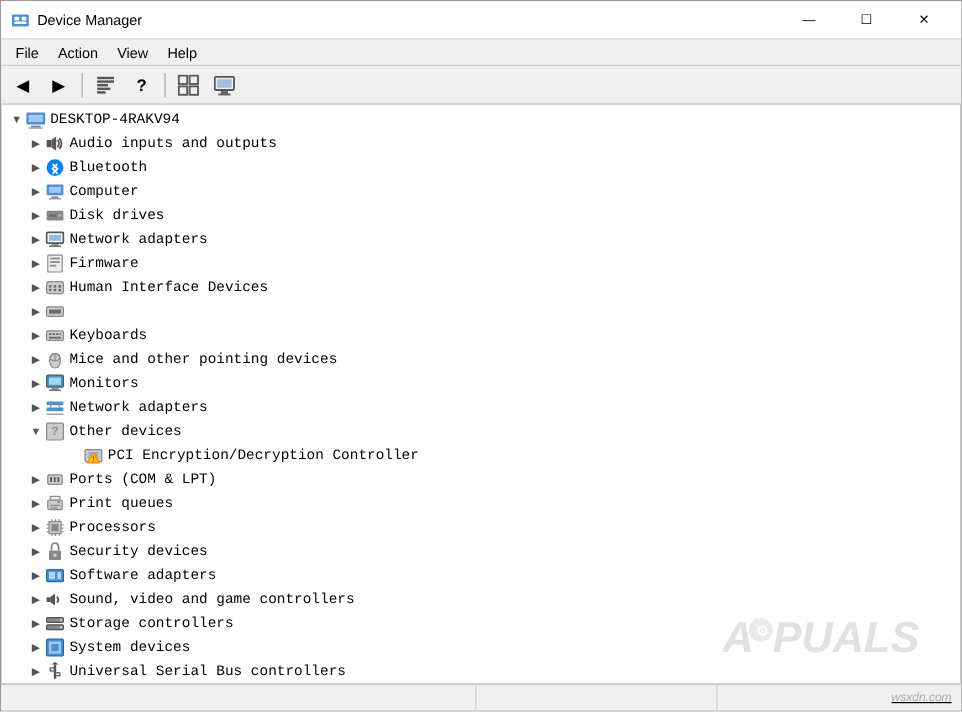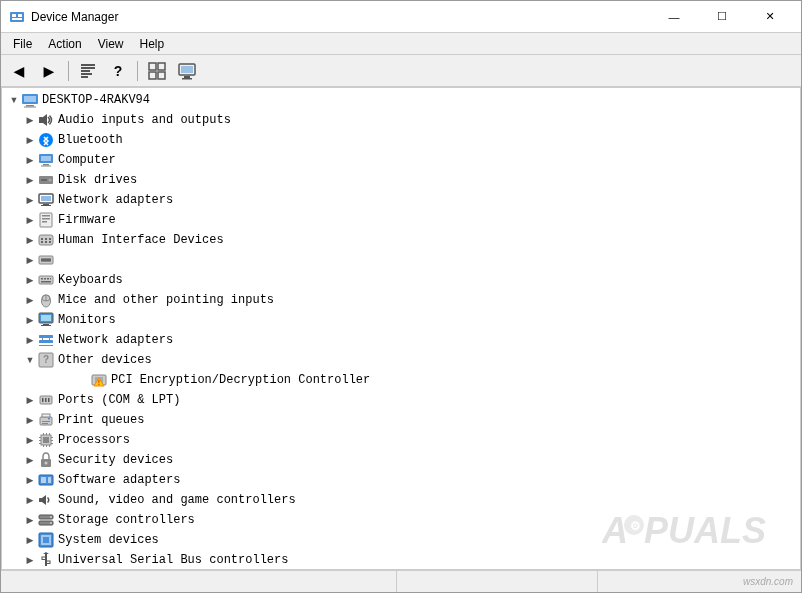--- a/index.html
+++ b/index.html
@@ -150,21 +150,21 @@
       color: #000;
     }
     .status-section {
       flex: 1;
       height: 100%;
       display: flex;
       align-items: center;
       padding: 0 4px;
       border-right: 1px solid #ccc;
     }
-    .status-section:last-child { border-right: none; }
+    .status-section:last-child { border-right: none; text-decoration: underline; }
     
     .content-area::-webkit-scrollbar { width: 17px; }
     .content-area::-webkit-scrollbar-track { background: #f0f0f0; }
     .content-area::-webkit-scrollbar-thumb { background: #c1c1c1; border: 3px solid #f0f0f0; }
   </style>
 </head>
 <body>
 
 <div class="window">
 
@@ -360,21 +360,21 @@
 
       <div class="tree-item" style="padding-left:20px;">
         <div class="expander">▶</div>
         <div class="item-icon">
           <svg width="16" height="16" viewBox="0 0 16 16">
             <ellipse cx="8" cy="9" rx="4.5" ry="6" fill="#ccc" stroke="#888" stroke-width="1"></ellipse>
             <line x1="8" y1="4" x2="8" y2="9" stroke="#888" stroke-width="1"></line>
             <ellipse cx="8" cy="6" rx="4" ry="3" fill="none" stroke="#888" stroke-width="1"></ellipse>
           </svg>
         </div>
-        <span class="item-label">Mice and other pointing inputs</span>
+        <span class="item-label">Mice and other pointing devices</span>
       </div>
 
       <div class="tree-item" style="padding-left:20px;">
         <div class="expander">▶</div>
         <div class="item-icon">
           <svg width="16" height="16" viewBox="0 0 16 16">
             <rect x="1" y="1" width="14" height="10" fill="#4a90d9" stroke="#555" stroke-width="1" rx="1"></rect>
             <rect x="3" y="3" width="10" height="6" fill="#a0d8f0"></rect>
             <rect x="5" y="12" width="6" height="1" fill="#555"></rect>
             <rect x="3" y="13" width="10" height="1" fill="#555"></rect>
@@ -401,21 +401,21 @@
         <div class="expander">▼</div>
         <div class="item-icon">
           <svg width="16" height="16" viewBox="0 0 16 16">
             <rect x="1" y="1" width="14" height="14" fill="#ccc" stroke="#888" stroke-width="1" rx="1"></rect>
             <text x="8" y="11" text-anchor="middle" font-size="10" fill="#888" font-weight="bold">?</text>
           </svg>
         </div>
         <span class="item-label">Other devices</span>
       </div>
 
-      <div class="tree-item" style="padding-left:73px;">
+      <div class="tree-item" style="padding-left:52px;">
         <div class="expander" style="visibility:hidden;">▶</div>
         <div class="item-icon">
           <svg width="16" height="16" viewBox="0 0 16 16">
             <rect x="1" y="3" width="14" height="10" fill="#ccc" stroke="#888" stroke-width="1" rx="1"></rect>
             <rect x="4" y="5" width="8" height="6" fill="#aaa"></rect>
             <polygon points="3,14 8,6 13,14" fill="#ffcc00" stroke="#ff8800" stroke-width="1"></polygon>
             <text x="8" y="13" text-anchor="middle" font-size="7" fill="#cc4400" font-weight="bold">!</text>
           </svg>
         </div>
         <span class="item-label">PCI Encryption/Decryption Controller</span>

